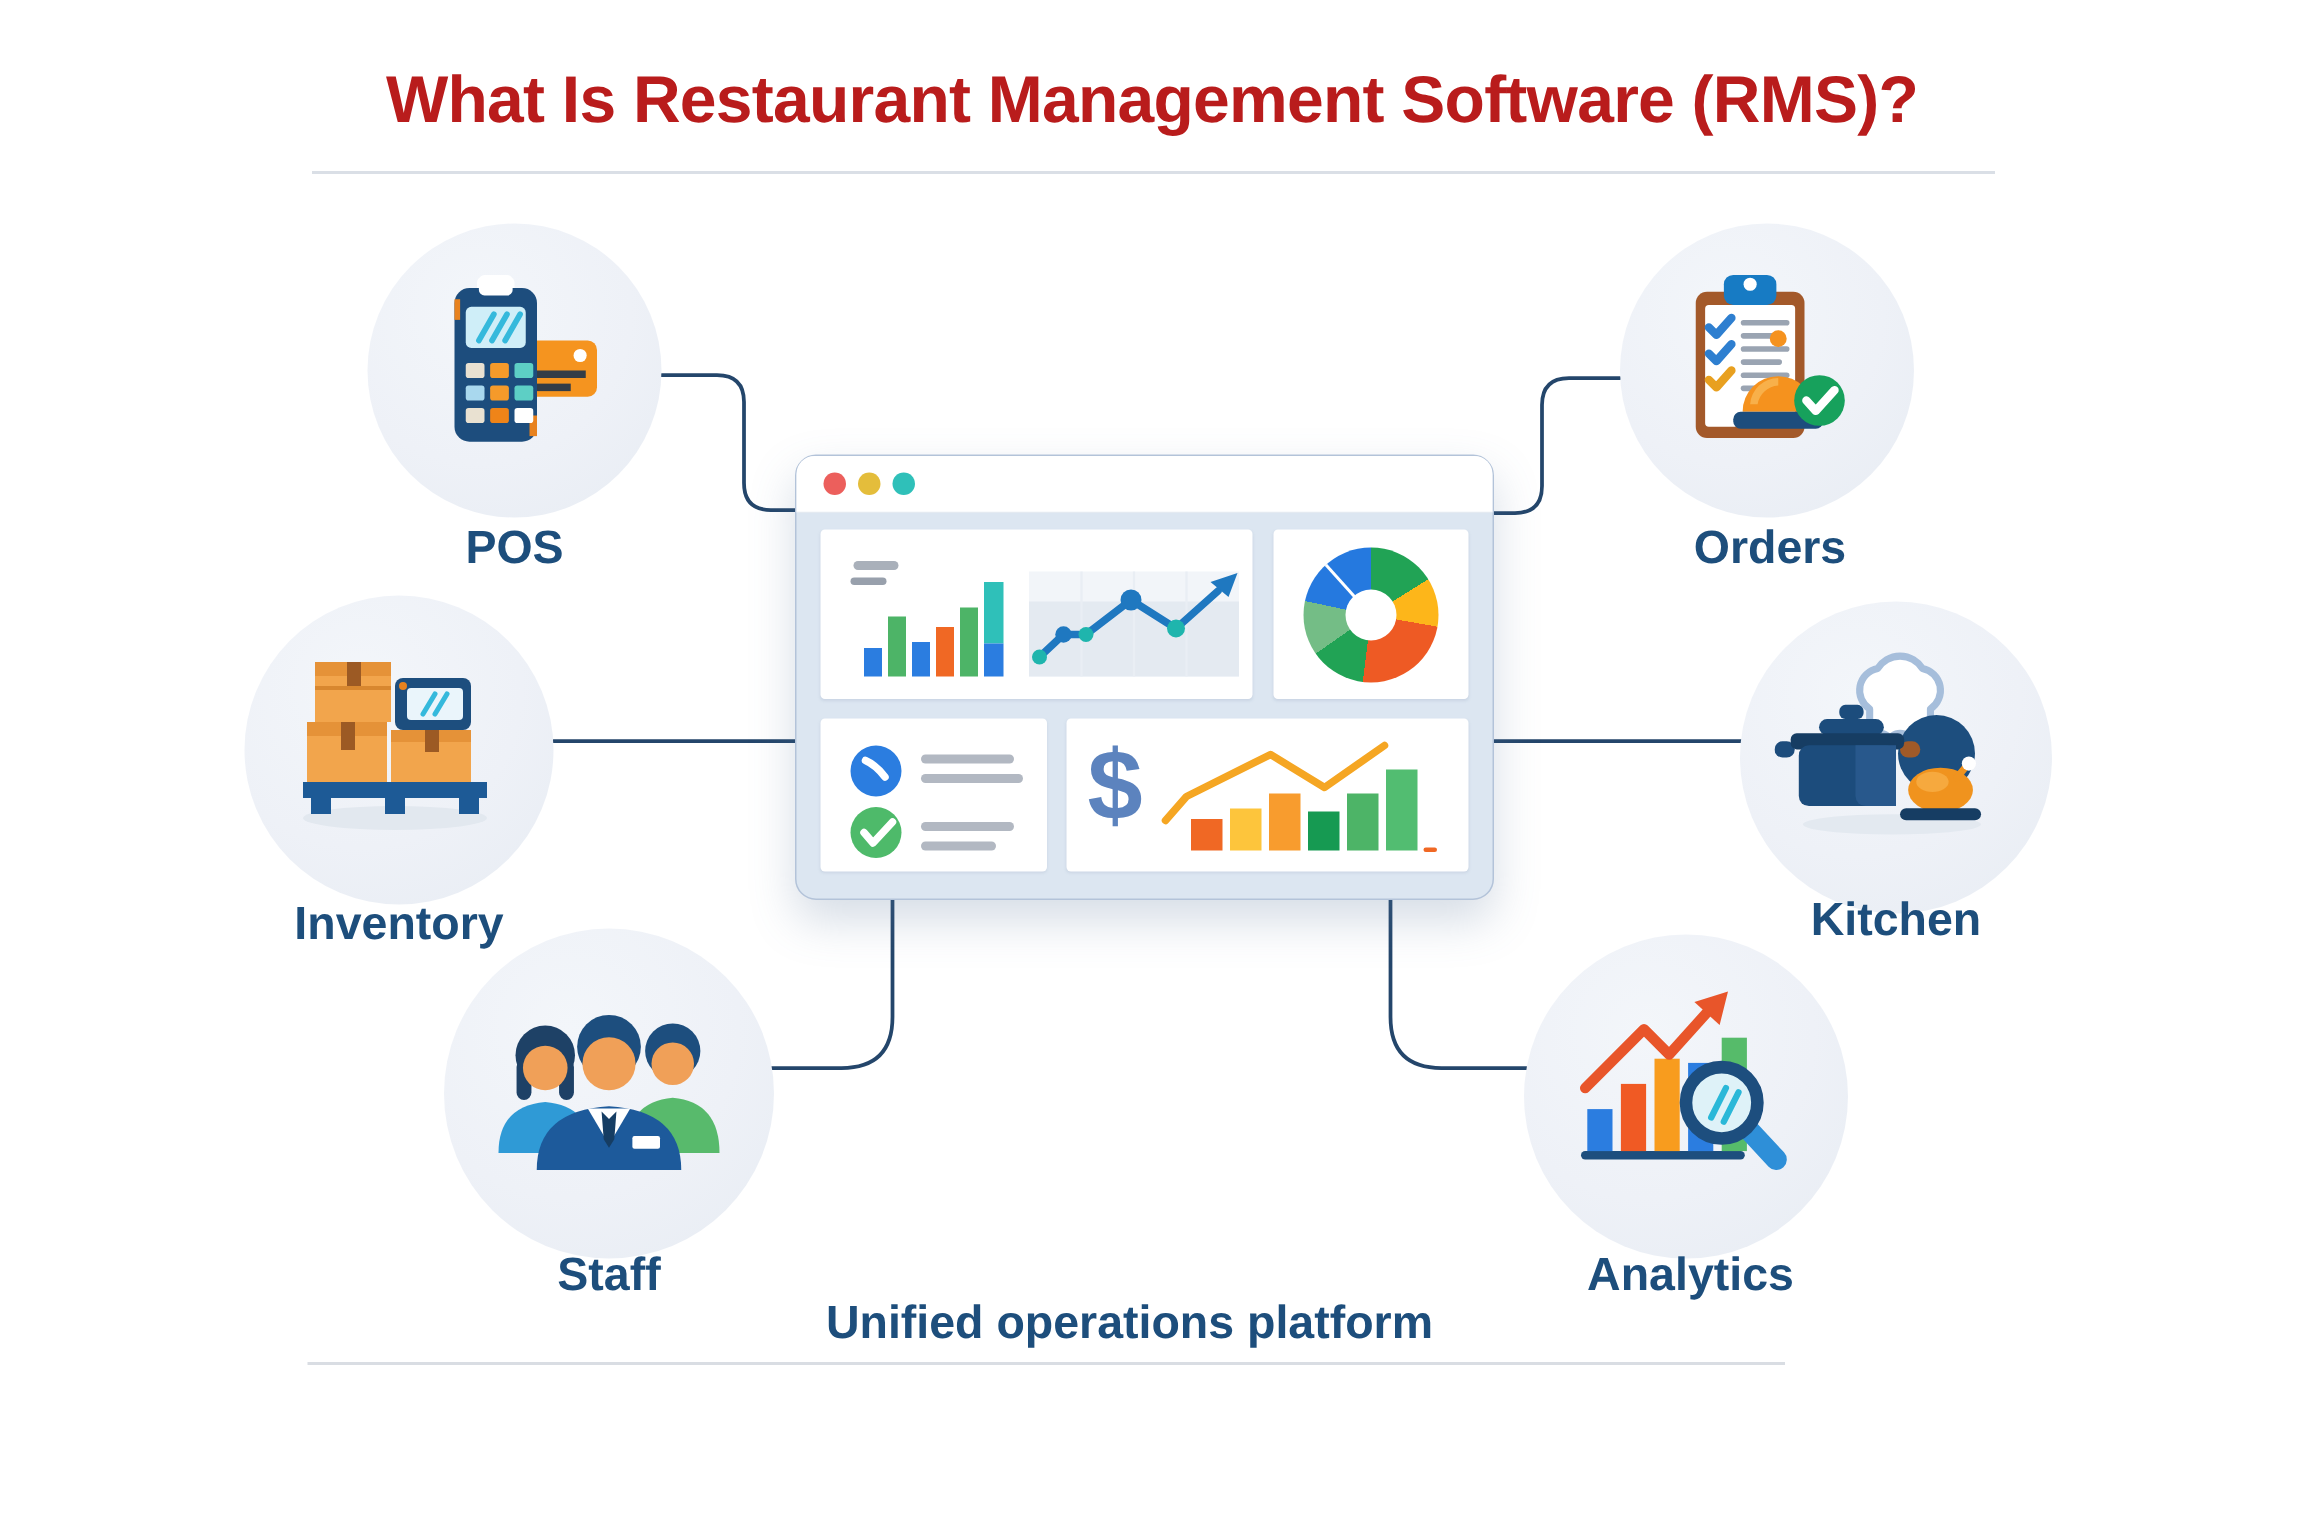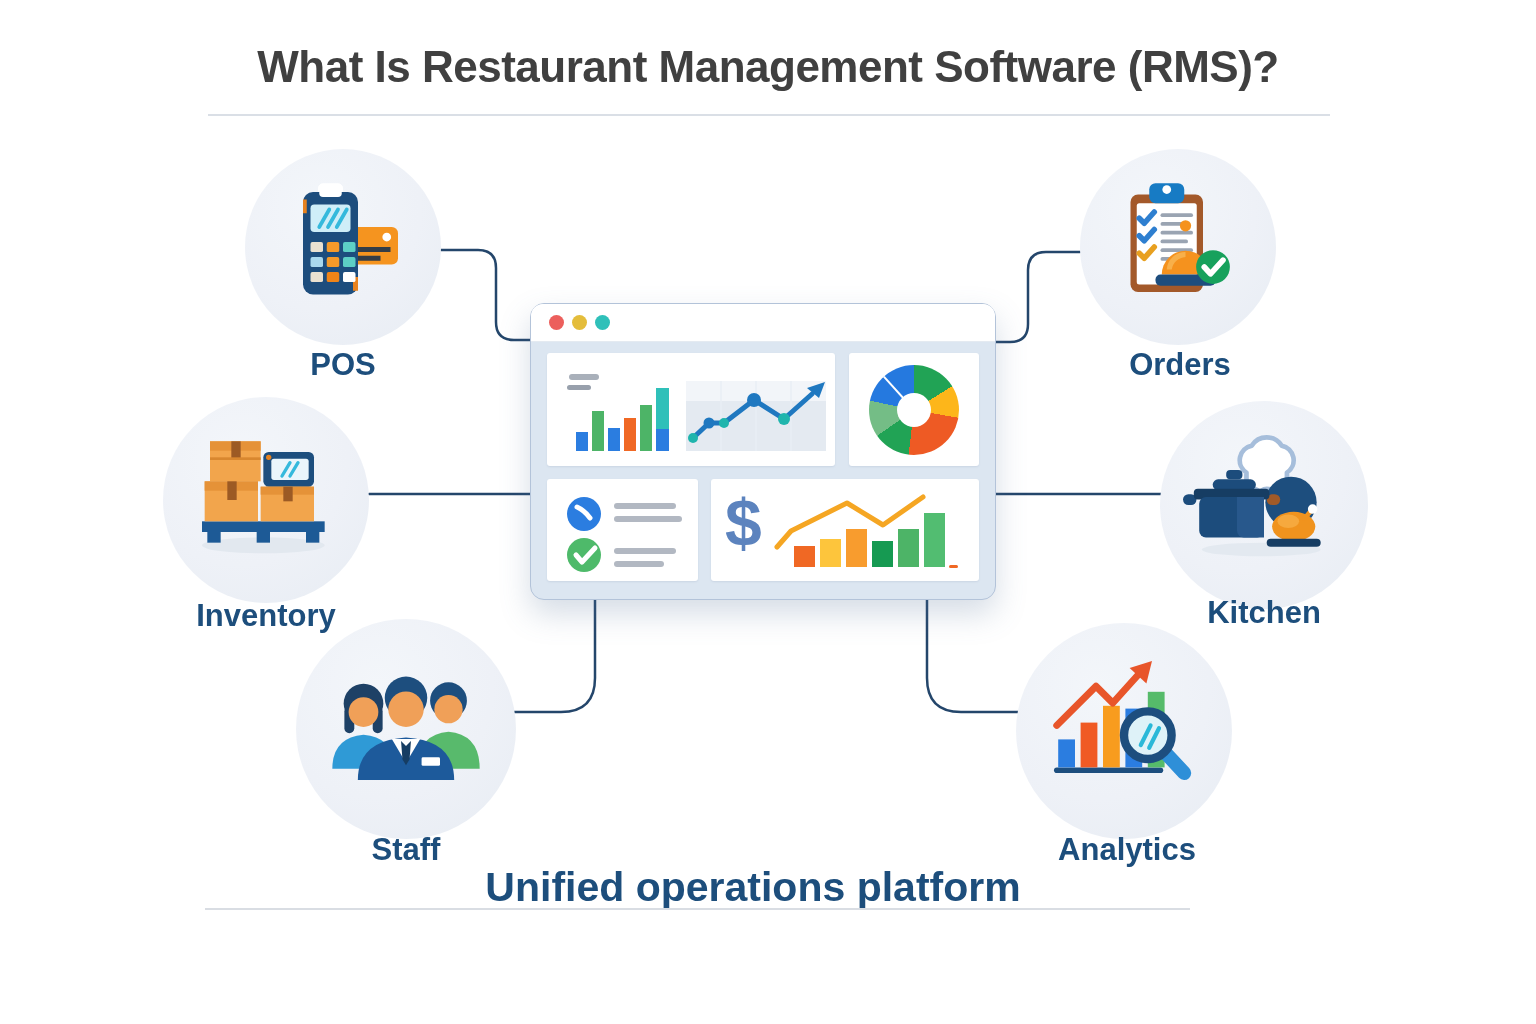--- a/index.html
+++ b/index.html
@@ -1,21 +1,21 @@
 <!DOCTYPE html>
 <html><head>
 <meta charset="utf-8">
 <style>
   html,body{margin:0;padding:0;background:#ffffff;}
   body{width:1536px;height:1024px;overflow:hidden;font-family:"Liberation Sans", sans-serif;}
   .canvas{position:relative;width:1536px;height:1024px;background:#ffffff;}
 
   
   .title{position:absolute;left:0;top:42px;width:1536px;text-align:center;
-         font-size:44px;font-weight:700;color:#404040;letter-spacing:-0.5px;}
+         font-size:44px;font-weight:700;color:#b91c1c;letter-spacing:-0.5px;}
   .divider-top{position:absolute;left:208px;top:114px;width:1122px;height:2px;background:#dadfe6;}
 
   
   .node-circle{position:absolute;border-radius:50%;
                background:radial-gradient(circle at 38% 30%, #f3f6fa 0%, #eef1f7 55%, #e7ecf3 100%);
                display:flex;align-items:center;justify-content:center;}
   .node-label{position:absolute;text-align:center;font-weight:700;color:#1d4e7c;font-size:31px;}
 
   
   .connector-layer{position:absolute;left:0;top:0;width:1536px;height:1024px;pointer-events:none;}
@@ -42,21 +42,21 @@
                                    #21a355 187deg 235deg,#74bd86 235deg 282deg,#2579df 282deg 360deg);}
   .donut::after{content:"";position:absolute;left:28px;top:28px;width:34px;height:34px;
                 background:#ffffff;border-radius:50%;}
   .donut-split{position:absolute;left:64px;top:12px;width:2px;height:45px;
                background:#ffffff;transform-origin:50% 100%;transform:rotate(-42deg);}
 
   .dollar{position:absolute;left:14px;top:6px;font-size:66px;font-weight:700;color:#5c83be;}
 
   
   .tagline{position:absolute;left:0;top:864px;width:1506px;text-align:center;
-           font-size:41px;font-weight:700;color:#1d4e7c;}
+           font-size:31px;font-weight:700;color:#1d4e7c;}
   .divider-bottom{position:absolute;left:205px;top:908px;width:985px;height:2px;background:#d9dde3;}
   .features{position:absolute;left:0;top:930px;width:1516px;text-align:center;
             font-size:29px;font-weight:600;color:#2a6aad;}
   .features .sep{margin:0 13px;color:#2a6aad;}
 </style>
 </head>
 <body>
 
 <div class="canvas">
 

